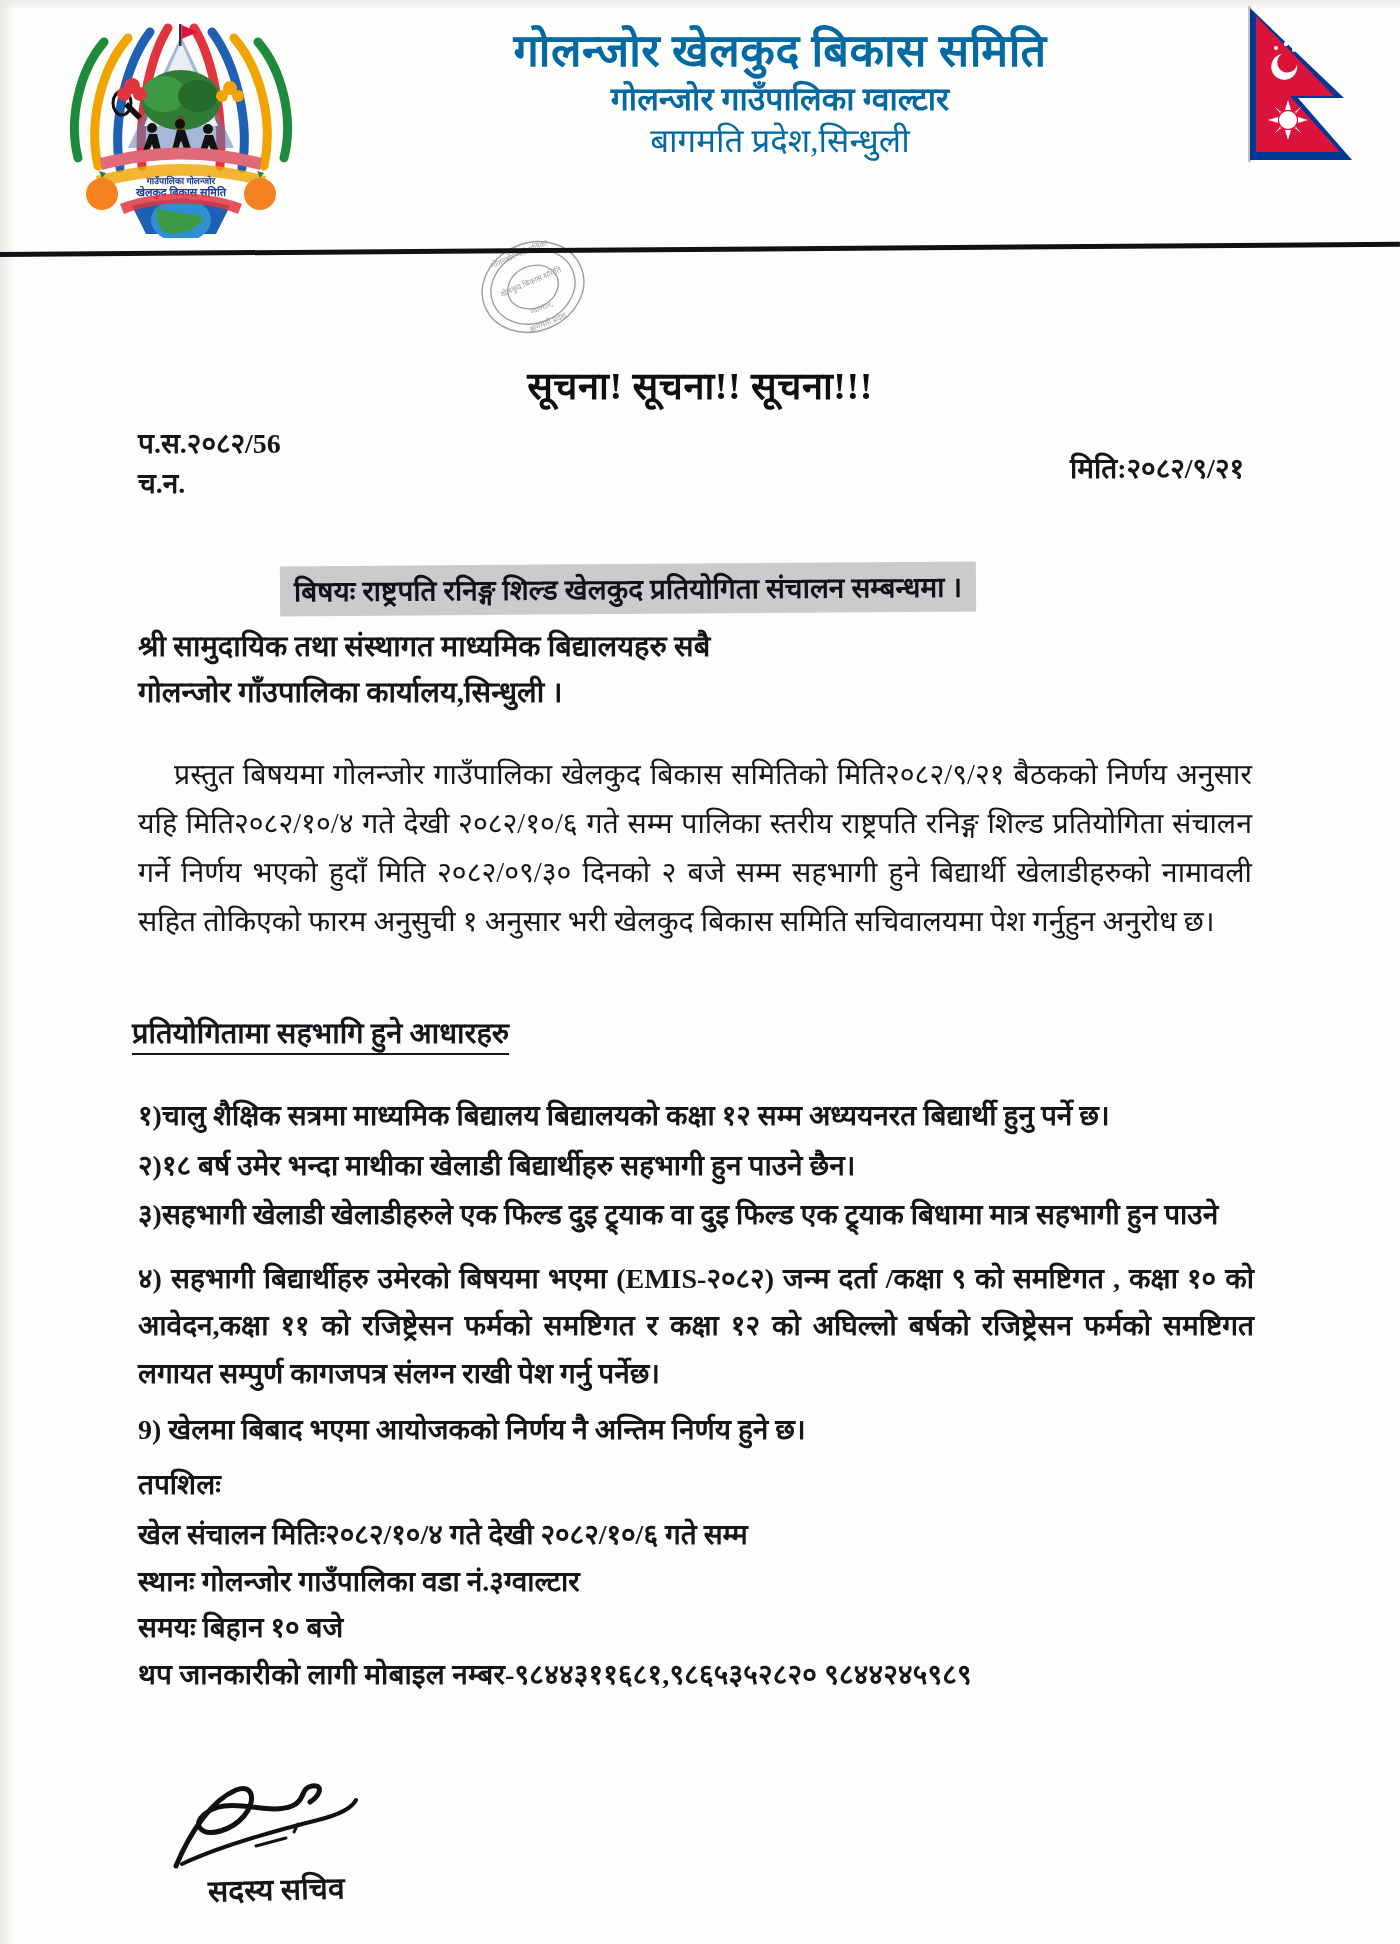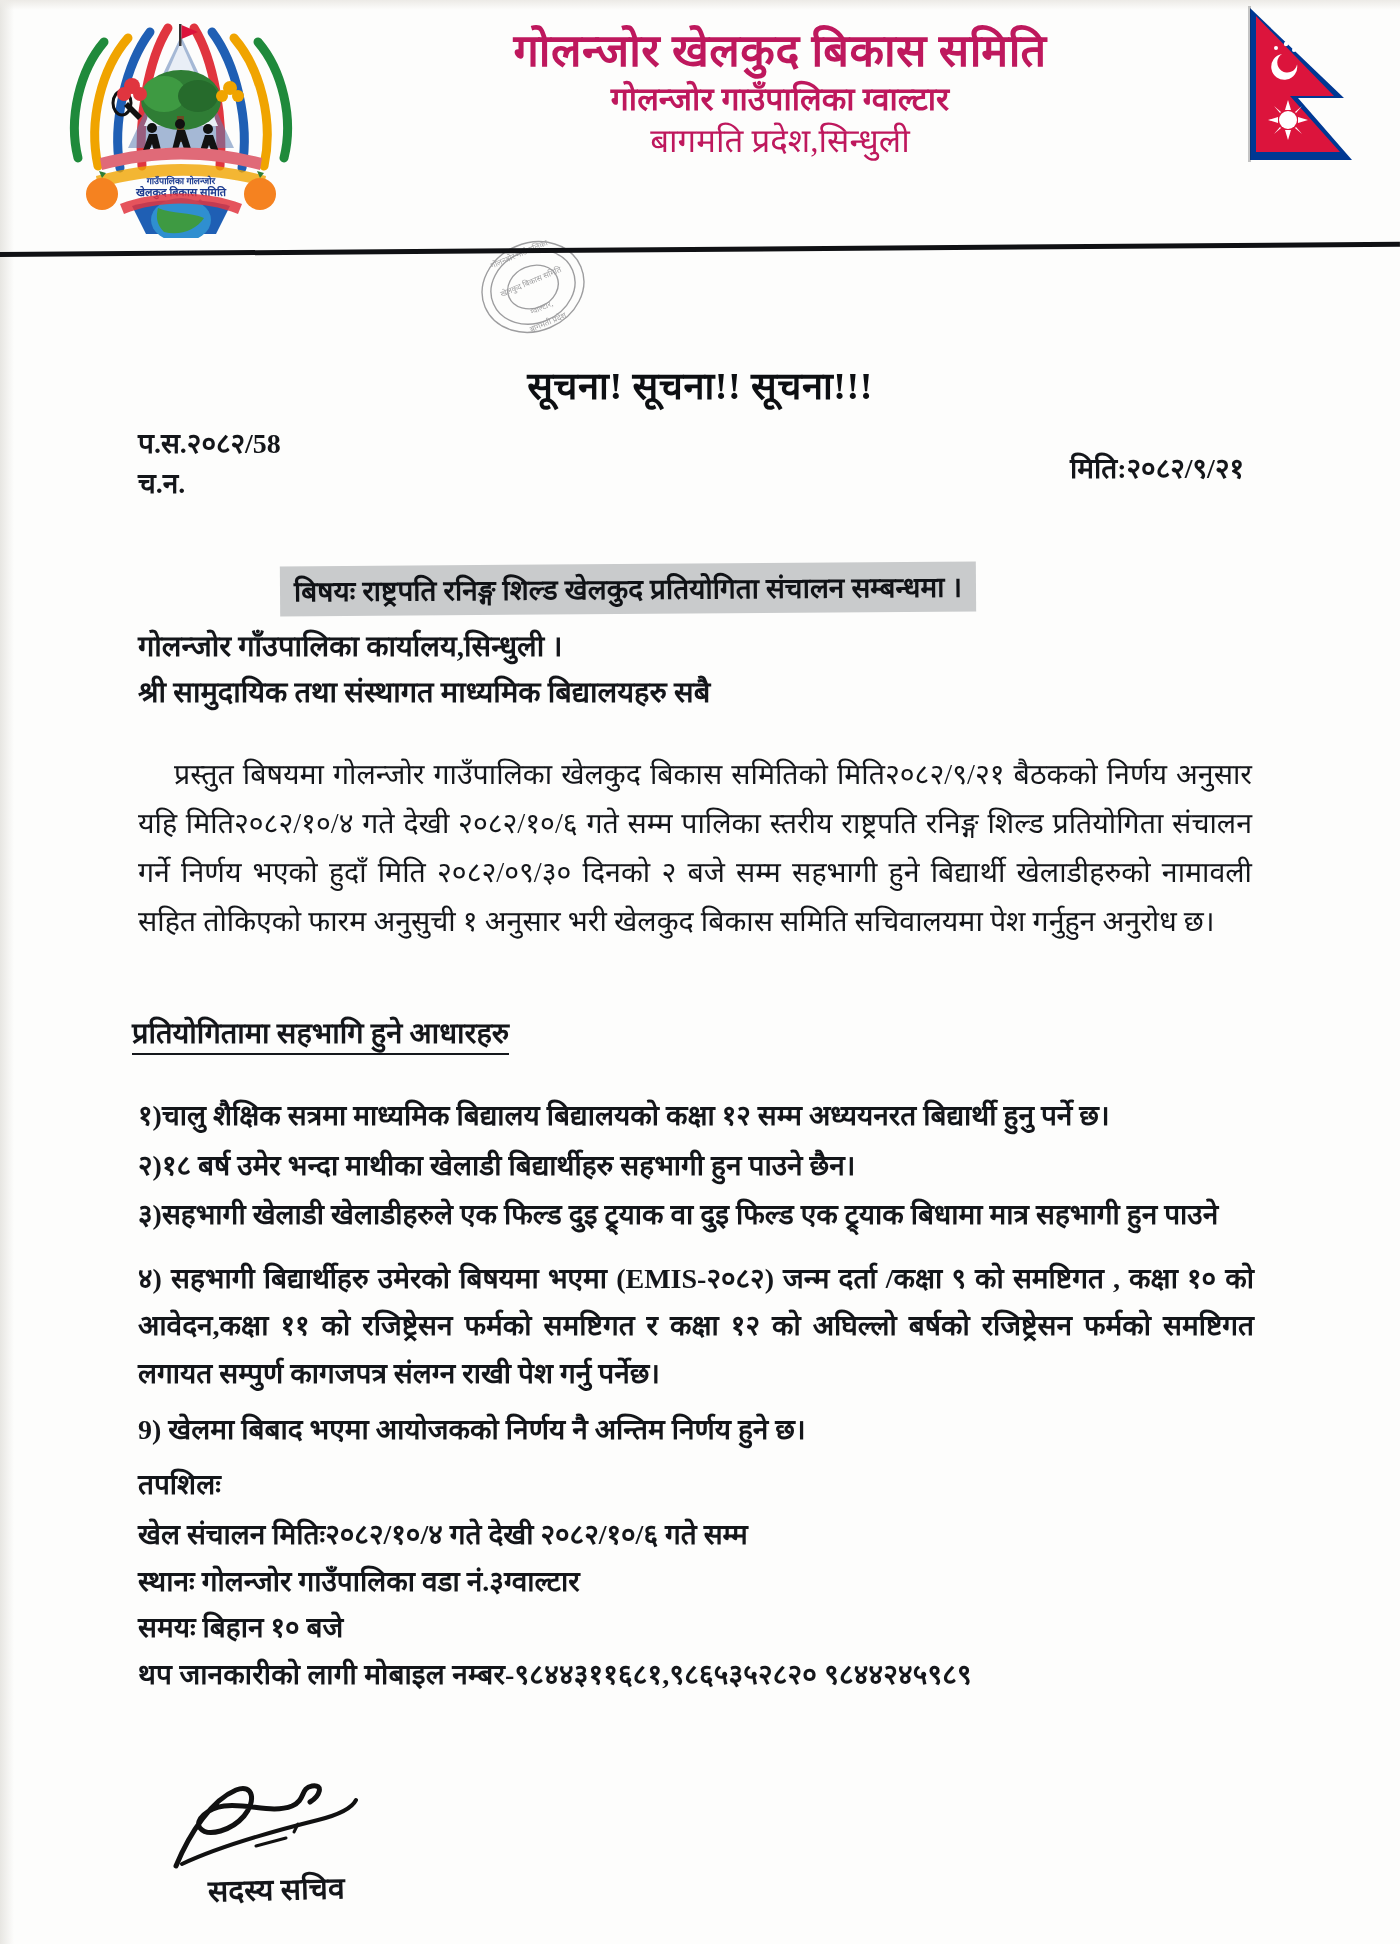--- a/index.html
+++ b/index.html
@@ -43,21 +43,21 @@
     width: 140px; height: 230px;
   }
   .flag svg { display: block; width: 100%; height: 100%; }
 
   
   .org-titles {
     position: absolute;
     left: 330px; top: 24px;
     width: 900px;
     text-align: center;
-    color: #be185d;
+    color: #0369a1;
   }
   .org-line1 {
     font-size: 45px;
     line-height: 1.22;
     font-weight: 700;
     letter-spacing: 0.5px;
     white-space: nowrap;
   }
   .org-line2 {
     font-size: 32px;
@@ -364,32 +364,32 @@
         </g>
       </svg>
     </div>
 
     <div class="rule"></div>
   </div>
 
   <div class="notice-title">सूचना! सूचना!! सूचना!!!</div>
 
   <div class="ref-block">
-    <div>प.स.२०८२/58</div>
+    <div>प.स.२०८२/56</div>
     <div>च.न.</div>
   </div>
   <div class="date-block">मिति:२०८२/९/२१</div>
 
   <div class="subject-wrap">
     <span class="subject">बिषयः राष्ट्रपति रनिङ्ग शिल्ड खेलकुद प्रतियोगिता संचालन सम्बन्धमा ।</span>
   </div>
 
   <div class="addressee">
+    <div>श्री सामुदायिक तथा संस्थागत माध्यमिक बिद्यालयहरु सबै</div>
     <div>गोलन्जोर गाँउपालिका कार्यालय,सिन्धुली ।</div>
-    <div>श्री सामुदायिक तथा संस्थागत माध्यमिक बिद्यालयहरु सबै</div>
   </div>
 
   <div class="body-para">प्रस्तुत बिषयमा गोलन्जोर गाउँपालिका खेलकुद बिकास समितिको मिति२०८२/९/२१ बैठकको निर्णय अनुसार यहि मिति२०८२/१०/४ गते देखी २०८२/१०/६ गते सम्म पालिका स्तरीय राष्ट्रपति रनिङ्ग शिल्ड प्रतियोगिता संचालन गर्ने निर्णय भएको हुदाँ मिति २०८२/०९/३० दिनको २ बजे सम्म सहभागी हुने बिद्यार्थी खेलाडीहरुको नामावली सहित तोकिएको फारम अनुसुची १ अनुसार भरी खेलकुद बिकास समिति सचिवालयमा पेश गर्नुहुन अनुरोध छ।</div>
 
   <div class="criteria-heading">प्रतियोगितामा सहभागि हुने आधारहरु</div>
 
   <div class="criteria-list">
     <div class="criteria-item c1">१)चालु शैक्षिक सत्रमा माध्यमिक बिद्यालय बिद्यालयको कक्षा १२ सम्म अध्ययनरत बिद्यार्थी हुनु पर्ने छ।</div>
     <div class="criteria-item c2">२)१८ बर्ष उमेर भन्दा माथीका खेलाडी बिद्यार्थीहरु सहभागी हुन पाउने छैन।</div>
     <div class="criteria-item c3">३)सहभागी खेलाडी खेलाडीहरुले एक फिल्ड दुइ ट्र्याक वा दुइ फिल्ड एक ट्र्याक बिधामा मात्र सहभागी हुन पाउने</div>

